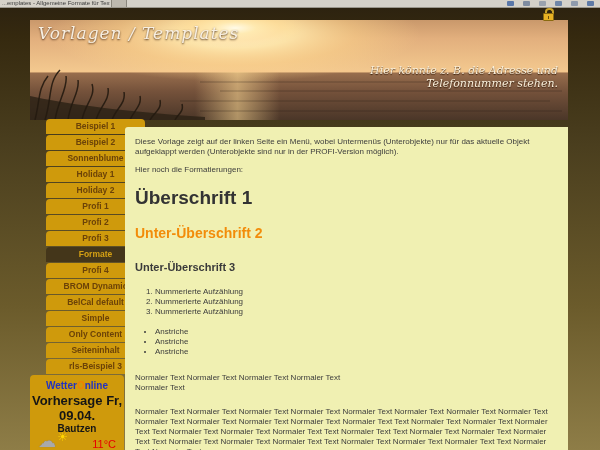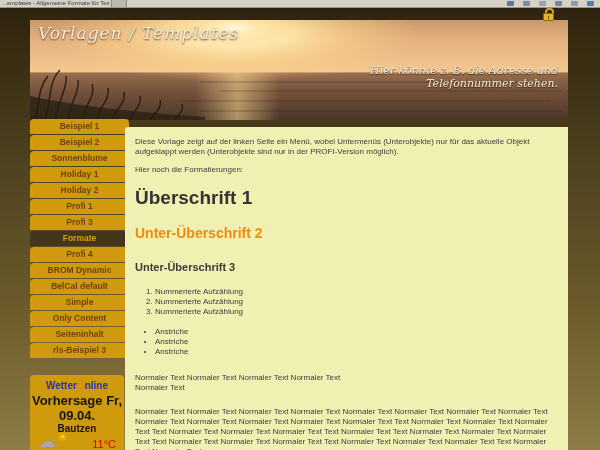--- a/index.html
+++ b/index.html
@@ -22,21 +22,21 @@
   .lock-body{position:absolute;bottom:0;left:0;width:11px;height:8px;background:#E8B224;border:1px solid #8A6A10;box-sizing:border-box;border-radius:1px;}
   .lock-key{position:absolute;bottom:2px;left:5px;width:1px;height:3px;background:#6a4c08;}
   
   .site{position:absolute;left:30px;top:20px;width:538px;height:430px;}
   
   .header{position:absolute;left:0;top:0;width:538px;height:100px;overflow:hidden;}
   .header svg{display:block;}
   .header-title{position:absolute;left:8px;top:3px;font:italic 17px "DejaVu Serif",serif;letter-spacing:1px;color:#F7EFE2;text-shadow:0 1px 2px rgba(60,30,10,.85);}
   .header-tagline{position:absolute;right:10px;top:44px;text-align:right;font:italic 11px "DejaVu Serif",serif;line-height:13px;color:#FAF0DC;text-shadow:0 1px 1px rgba(50,26,8,.9);}
   
-  .menu{position:absolute;left:0;top:99px;width:99px;}
+  .menu{position:absolute;left:16px;top:99px;width:99px;}
   .menu-item{height:15px;line-height:15px;text-align:center;background:#CF9A0C;color:#6B4208;
     font-size:8.5px;font-weight:bold;border-radius:4px 4px 0 0;margin-bottom:1px;cursor:pointer;}
   .menu-item.selected{background:#44361A;color:#D5A013;}
   
   .weather{position:absolute;left:0;top:355px;width:94px;height:75px;background:#CF9A0C;border-radius:4px 4px 0 0;text-align:center;}
   .wx-brand{padding-top:5px;font-size:10px;font-weight:bold;color:#2233C0;letter-spacing:0;}
   .wx-brand .o{color:#F08000;}
   .wx-forecast{font-size:13px;font-weight:bold;color:#151515;margin-top:2px;}
   .wx-city{font-size:10px;font-weight:bold;color:#151515;}
   .wx-row{display:flex;align-items:center;justify-content:space-between;padding:0 8px;height:19px;}
@@ -146,20 +146,21 @@
     </div>
   </div>
 
   <div class="menu">
     <div class="menu-item">Beispiel 1</div>
     <div class="menu-item">Beispiel 2</div>
     <div class="menu-item">Sonnenblume</div>
     <div class="menu-item">Holiday 1</div>
     <div class="menu-item">Holiday 2</div>
     <div class="menu-item">Profi 1</div>
+    <div class="menu-item">Profi 2</div>
     <div class="menu-item">Profi 3</div>
     <div class="menu-item selected">Formate</div>
     <div class="menu-item">Profi 4</div>
     <div class="menu-item">BROM Dynamic</div>
     <div class="menu-item">BelCal default</div>
     <div class="menu-item">Simple</div>
     <div class="menu-item">Only Content</div>
     <div class="menu-item">Seiteninhalt</div>
     <div class="menu-item">rls-Beispiel 3</div>
   </div>

